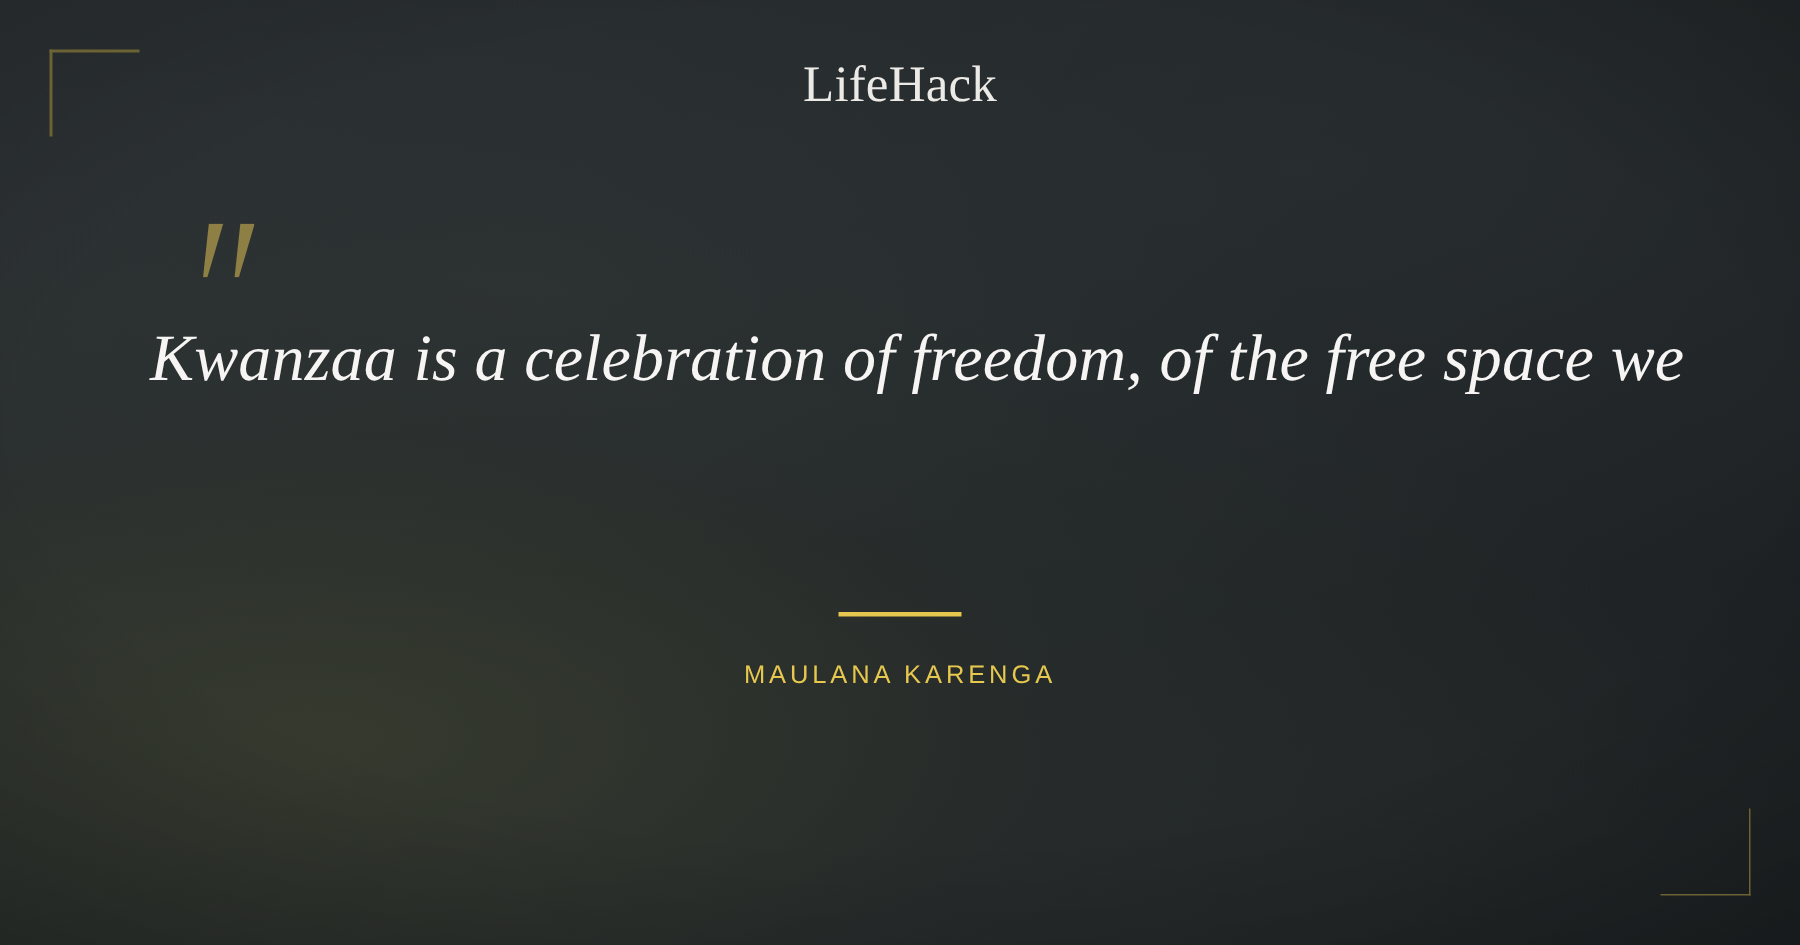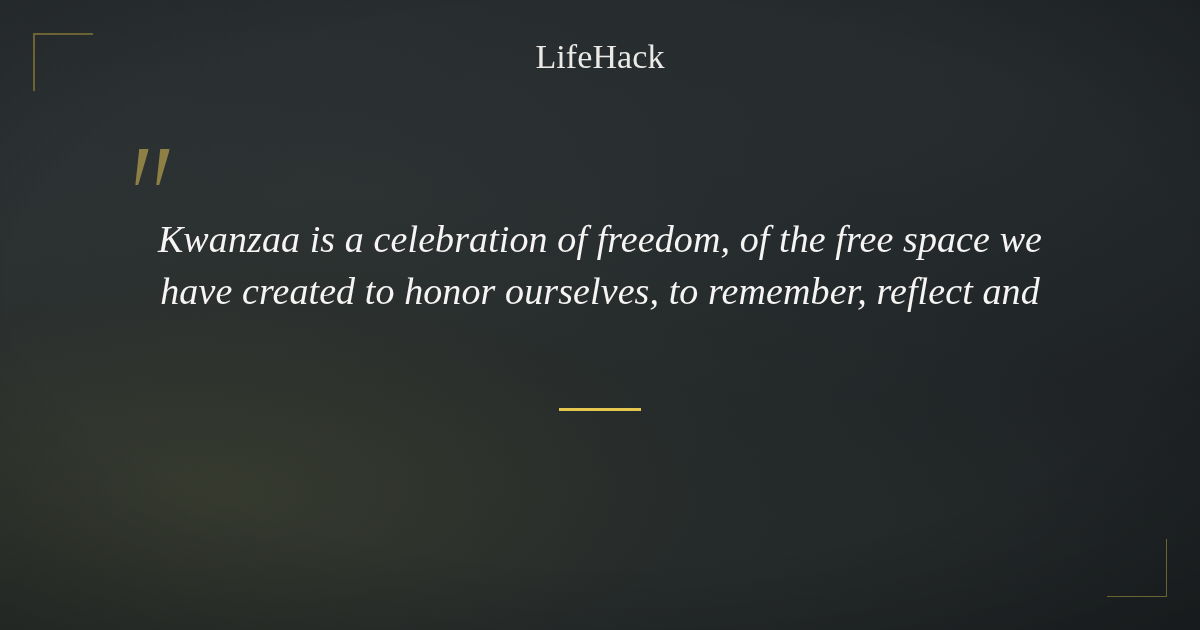--- a/index.html
+++ b/index.html
@@ -75,21 +75,21 @@
   .quote-mark i.m1 { left:0px; }
   .quote-mark i.m2 { left:21px; }
 
   
   .quote {
     position:absolute;
     left:100px; top:213px; width:1000px;
     text-align:center;
     font-family:"Liberation Serif", "DejaVu Serif", serif;
     font-style:italic;
-    font-size:38px;
+    font-size:44px;
     line-height:52px;
     color:#f6f5f3;
     letter-spacing:0.1px;
   }
   .quote .ln { display:block; white-space:nowrap; }
 
   
   .divider {
     position:absolute; left:559px; top:408px;
     width:82px; height:3px;
@@ -129,19 +129,19 @@
 
   <div class="logo">LifeHack</div>
 
   <div class="quote-mark">
     <i class="m1"></i>
     <i class="m2"></i>
   </div>
 
   <blockquote class="quote">
     <span class="ln">Kwanzaa is a celebration of freedom, of the free space we</span>
-    <span class="ln">have created to honor ourselves, to remember, reflect and</span>
   </blockquote>
 
   <div class="divider"></div>
 
+  <div class="author">MAULANA KARENGA</div>
 
 </div>
 
 </body></html>

